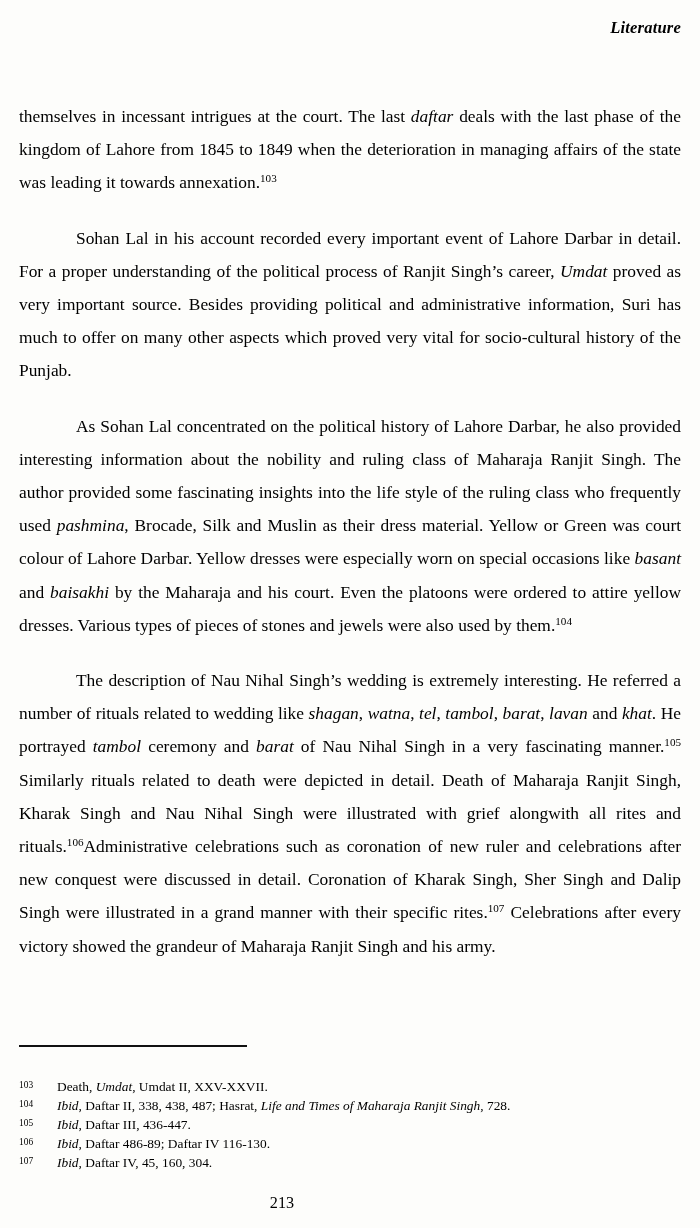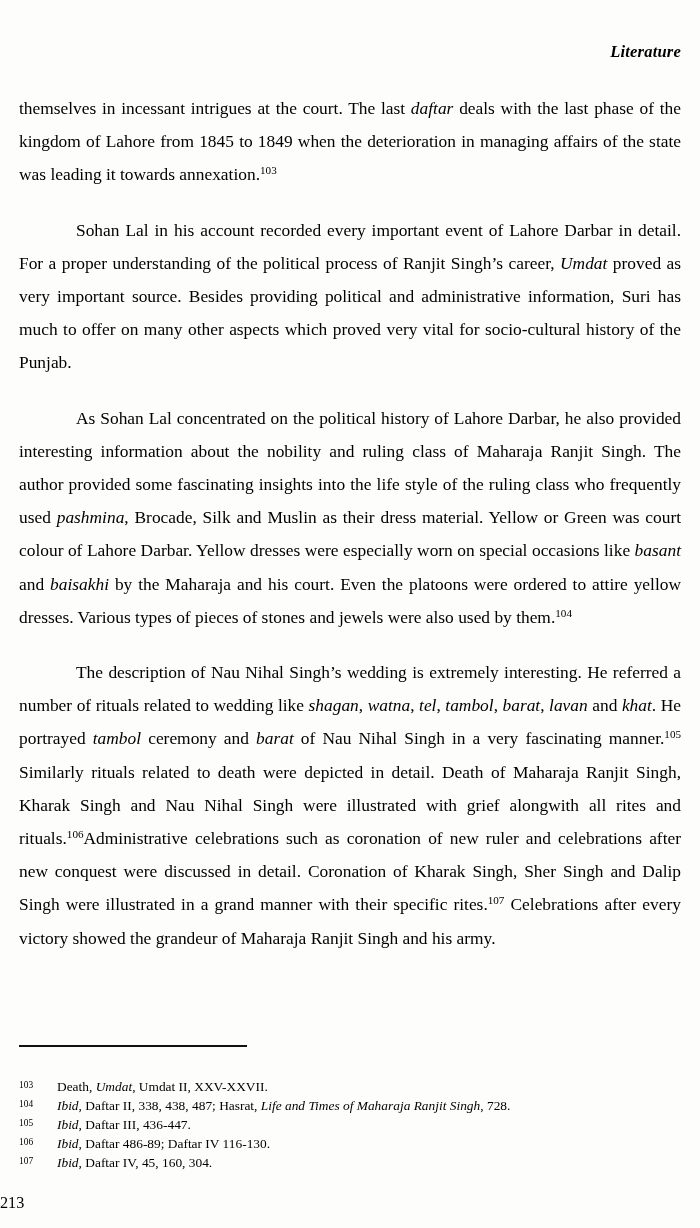--- a/index.html
+++ b/index.html
@@ -26,32 +26,31 @@
   .running-head {
     position: absolute;
     top: 18px;
     left: 19px;
     right: 19px;
     text-align: right;
     font-style: italic;
     font-weight: bold;
     font-size: 16.5px;
     letter-spacing: 0.2px;
-    margin-top: 24px;
   }
 
   
   .body-block {
     position: absolute;
     top: 84px;
     left: 19px;
     width: 662px;
   }
   p.para {
-    margin: 8px 0 22px 0;
+    margin: 16px 0 22px 0;
     font-size: 17.4px;
     line-height: 33.2px;
     text-align: justify;
     text-justify: inter-word;
     text-indent: 57px;
     hyphens: none;
     -webkit-hyphens: none;
   }
   p.para.no-indent {
     text-indent: 0;
@@ -97,21 +96,21 @@
     font-size: 9.4px;
     line-height: 19.1px;
   }
 
   
   .page-number {
     position: absolute;
     top: 1194px;
     left: 0;
     width: 564px;
-    text-align: left;
+    text-align: center;
     font-size: 16.2px;
   }
 </style>
 </head>
 <body>
 
 <div class="page">
 
   <div class="running-head">Literature</div>
 

